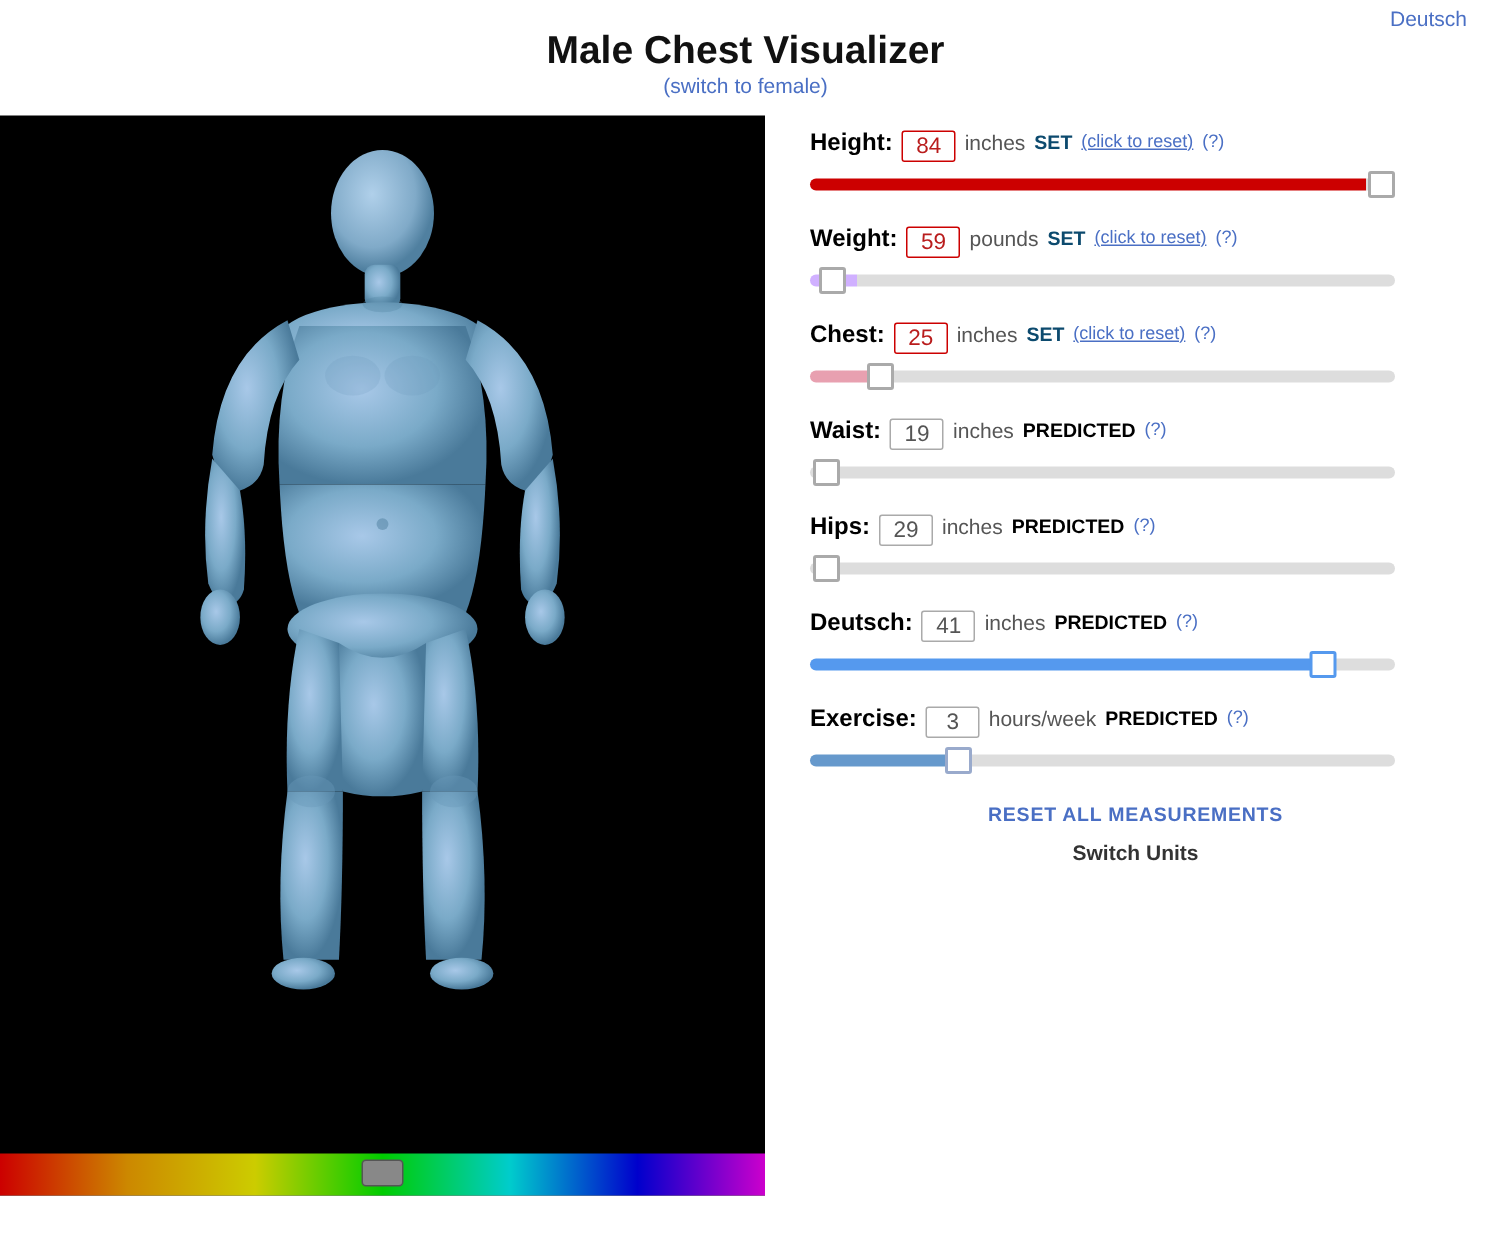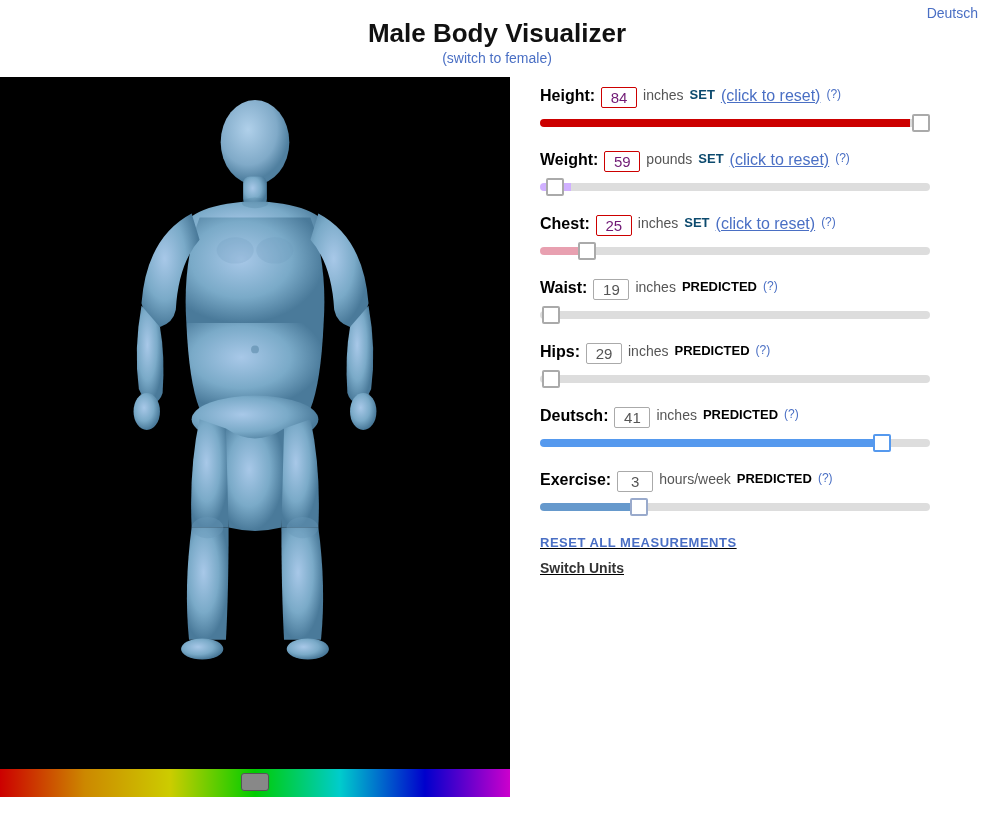--- a/index.html
+++ b/index.html
@@ -108,21 +108,21 @@
     }
 
     .measurement-label-row .label {
       font-weight: bold;
       font-size: 16px;
       color: #000;
     }
 
     .measurement-value {
       border: 1px solid #c00;
-      color: #701a75;
+      color: #b91c1c;
       padding: 1px 6px;
       font-size: 15px;
       min-width: 36px;
       text-align: center;
       border-radius: 2px;
     }
 
     .measurement-value.gray {
       border-color: #aaa;
       color: #555;
@@ -133,21 +133,21 @@
       color: #555;
     }
 
     .set-text {
       font-size: 13px;
       color: #0c4a6e;
       font-weight: bold;
     }
 
     .reset-link {
-      font-size: 16px;
+      font-size: 12px;
       color: #4a6fc4;
       text-decoration: underline;
       cursor: pointer;
     }
 
     .help-link {
       font-size: 12px;
       color: #4a6fc4;
       text-decoration: none;
       cursor: pointer;
@@ -226,22 +226,21 @@
     }
 
     .slider-thumb.med-thumb {
       left: 23%;
       background: #fff;
       border-color: #99aacc;
     }
 
     .bottom-buttons {
       margin-top: 15px;
-      text-align: left;
-      text-decoration: underline;
+      text-align: center;
     }
 
     .reset-all-btn {
       display: block;
       color: #4a6fc4;
       font-size: 13px;
       font-weight: bold;
       text-transform: uppercase;
       letter-spacing: 0.5px;
       cursor: pointer;
@@ -259,21 +258,21 @@
     }
   </style>
 </head>
 <body>
 
 <div class="top-right">
   <a>Deutsch</a>
 </div>
 
 <div class="page-title">
-  <h1>Male Body Visualizer</h1>
+  <h1>Male Chest Visualizer</h1>
   <a class="switch-gender">(switch to female)</a>
 </div>
 
 <div class="main-layout">
 
   <div class="viewer-panel">
     <div class="body-figure">
 
       <svg class="body-svg" viewBox="0 0 200 500" xmlns="http://www.w3.org/2000/svg">
         <defs>

